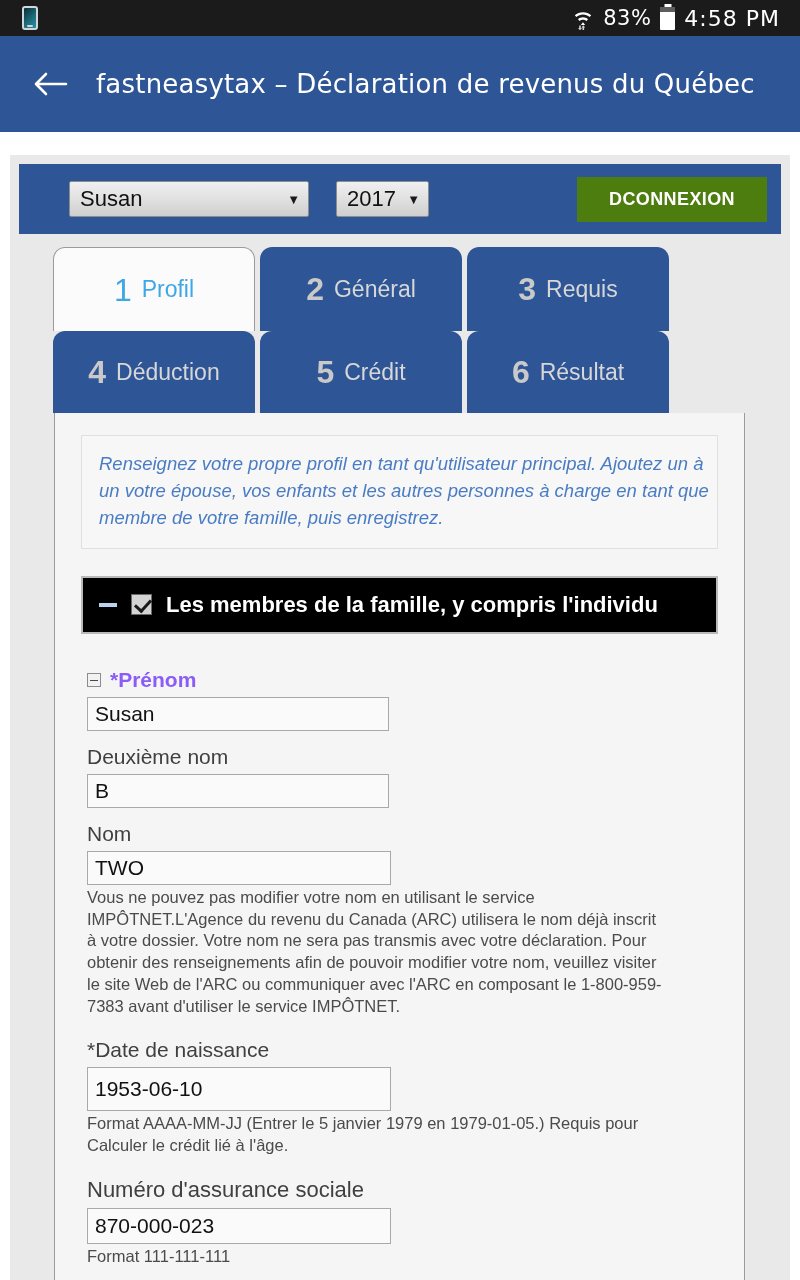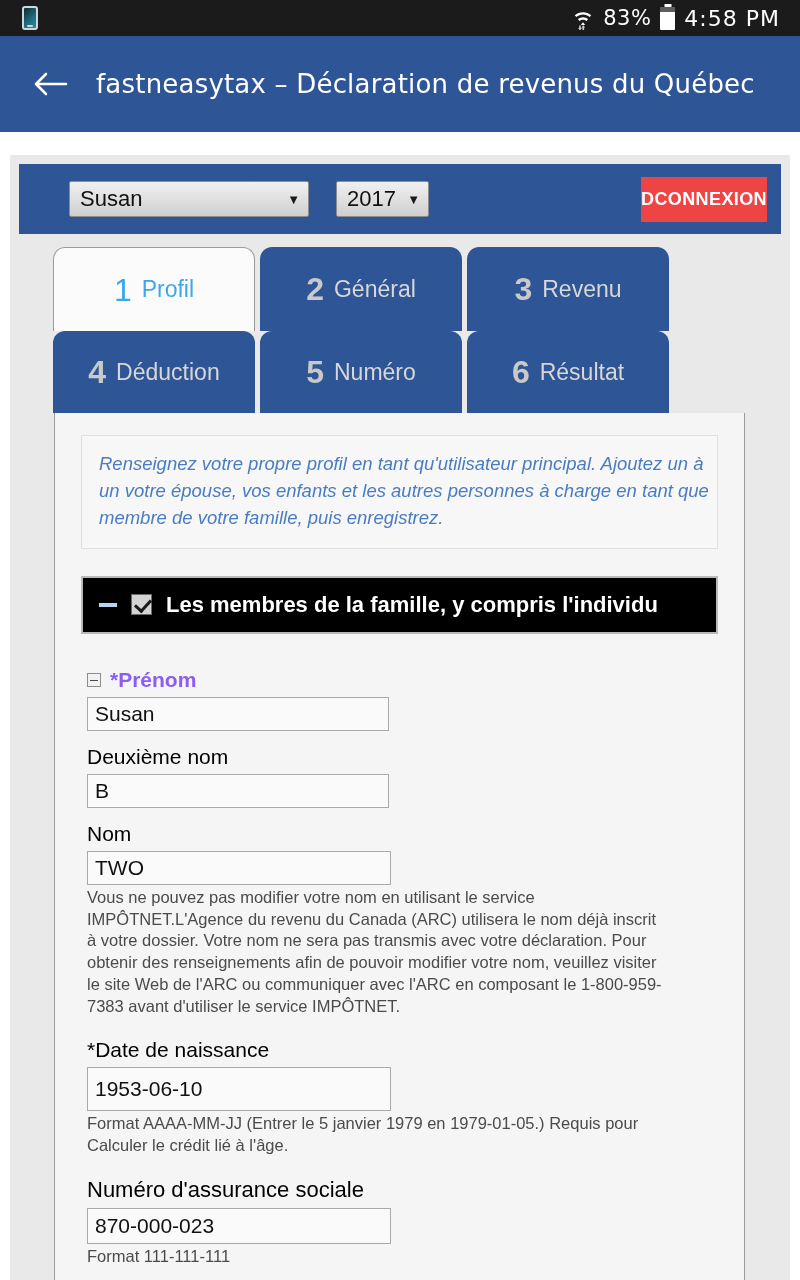--- a/index.html
+++ b/index.html
@@ -127,27 +127,27 @@
     height: 36px;
     padding: 0 8px 0 10px;
     cursor: pointer;
     white-space: nowrap;
   }
   .sel-name { width: 240px; }
   .sel-year { width: 93px; margin-left: 27px; }
   .sel .caret { margin-left: auto; font-size: 13px; line-height: 1; color:#1a1a1a; padding-left:6px;}
   .logout-btn {
     margin-left: auto;
-    background: #ef4444;
+    background: #4d7c0f;
     color: #ffffff;
     border: none;
     font-size: 18px;
     font-weight: bold;
     letter-spacing: .4px;
-    padding: 12px 0;
+    padding: 12px 32px;
     cursor: pointer;
     font-family: "Liberation Sans", sans-serif;
   }
 
   
   .tabs-wrap {
     margin: 13px 9px 0 9px;
     padding-left: 34px;
   }
   .tab-row { display: flex; gap: 5px; }
@@ -249,21 +249,21 @@
     font-size: 22px;
     font-weight: bold;
     font-family: "Liberation Sans", sans-serif;
   }
 
   
   .form-body { padding-left: 6px; }
   .field { margin-bottom: 2px; }
   .flabel {
     font-size: 21px;
-    color: #000000;
+    color: #404040;
     margin-bottom: 5px;
     display: flex;
     align-items: center;
     gap: 9px;
     font-family: "Liberation Sans", sans-serif;
   }
   .flabel.bold { font-weight: bold; color: #8b5cf6; }
   .expander {
     width: 14px; height: 14px;
     border: 1px solid #8c8c8c;
@@ -353,31 +353,31 @@
       <div class="tab active">
         <span class="num">1</span>
         <span class="lbl">Profil</span>
       </div>
       <div class="tab">
         <span class="num">2</span>
         <span class="lbl">Général</span>
       </div>
       <div class="tab">
         <span class="num">3</span>
-        <span class="lbl">Revenu</span>
+        <span class="lbl">Requis</span>
       </div>
     </div>
     <div class="tab-row row2">
       <div class="tab">
         <span class="num">4</span>
         <span class="lbl">Déduction</span>
       </div>
       <div class="tab">
         <span class="num">5</span>
-        <span class="lbl">Numéro</span>
+        <span class="lbl">Crédit</span>
       </div>
       <div class="tab">
         <span class="num">6</span>
         <span class="lbl">Résultat</span>
       </div>
     </div>
   </div>
 
   <div class="panel">
 

